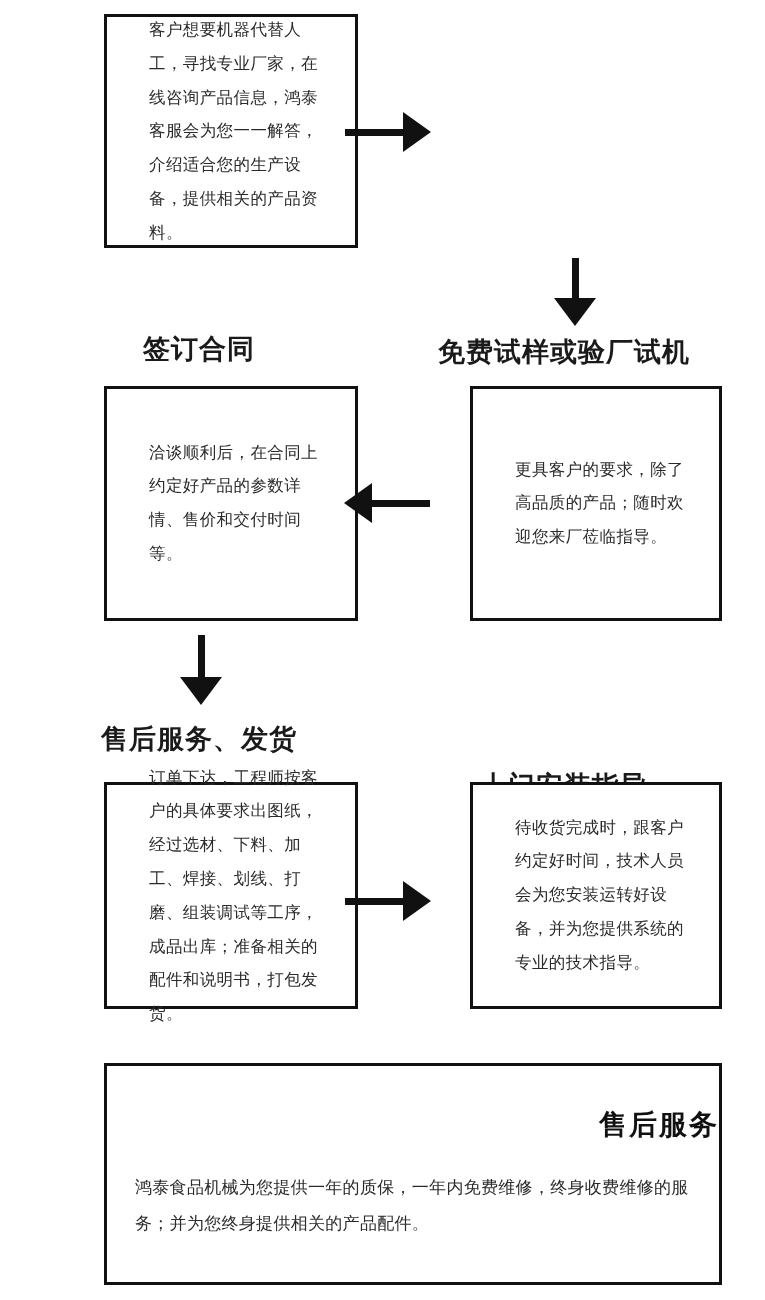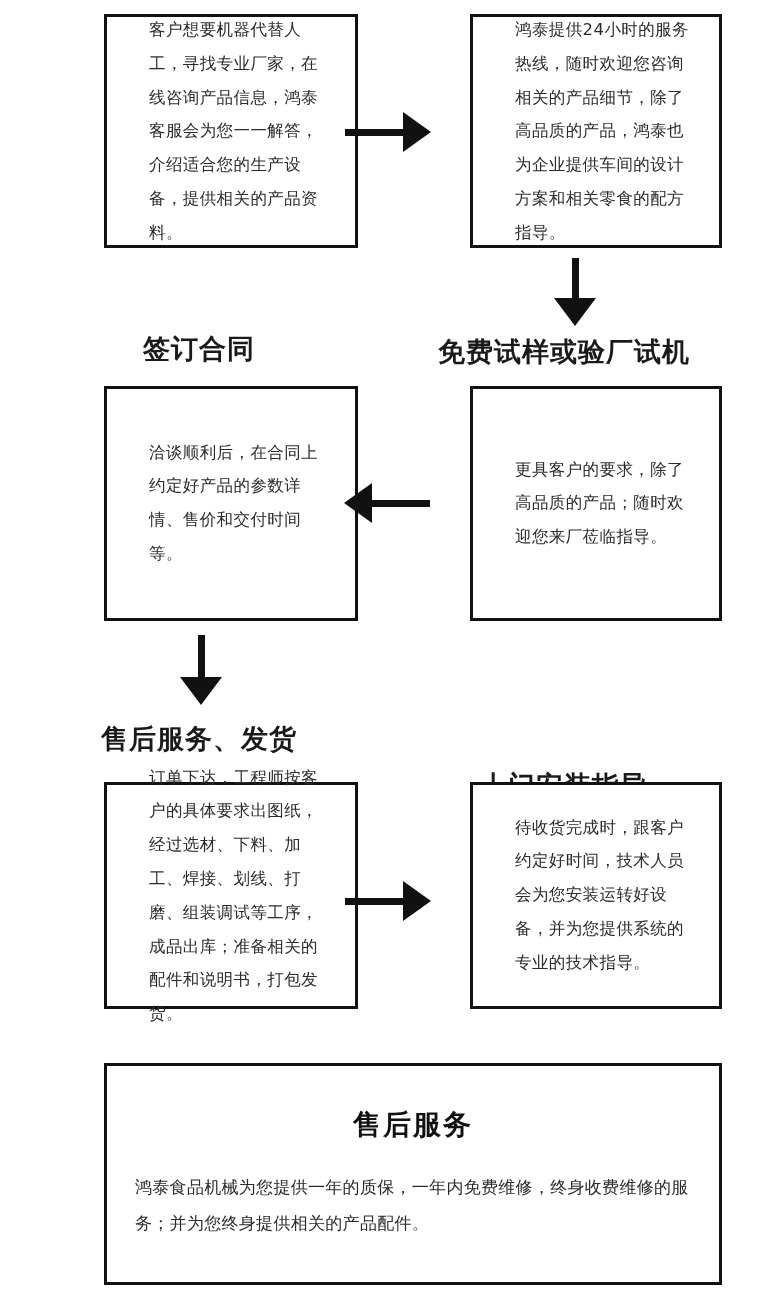--- a/index.html
+++ b/index.html
@@ -108,21 +108,21 @@
     border-right: 21px solid transparent;
     border-top: 28px solid #111111;
   }
 
   
   .panel-title {
     position: absolute;
     left: 0;
     right: 0;
     top: 40px;
-    text-align: center;
+    text-align: right;
     font-size: 28px;
     font-weight: 700;
     color: #111111;
     letter-spacing: 2px;
   }
   .panel-text {
     position: absolute;
     left: 28px;
     right: 28px;
     top: 104px;
@@ -134,23 +134,20 @@
 </style>
 </head>
 <body>
 
 <div id="page">
 
   <div class="box" style="left:72px; top:14px; width:254px; height:234px;">
     <div class="box-body indent">客户想要机器代替人工，寻找专业厂家，在线咨询产品信息，鸿泰客服会为您一一解答，介绍适合您的生产设备，提供相关的产品资料。</div>
   </div>
 
-  <div class="box" style="left:438px; top:14px; width:252px; height:234px;">
-    <div class="box-body indent">鸿泰提供24小时的服务热线，随时欢迎您咨询相关的产品细节，除了高品质的产品，鸿泰也为企业提供车间的设计方案和相关零食的配方指导。</div>
-  </div>
 
   <div class="arrow arrow-h" style="left:345px; top:111px; width:86px; height:42px;">
     <div class="shaft" style="left:0; width:62px;"></div>
     <div class="head head-right"></div>
   </div>
 
   <div class="arrow arrow-v" style="left:553px; top:258px; width:44px; height:68px;">
     <div class="shaft" style="height:42px;"></div>
     <div class="head head-down"></div>
   </div>

